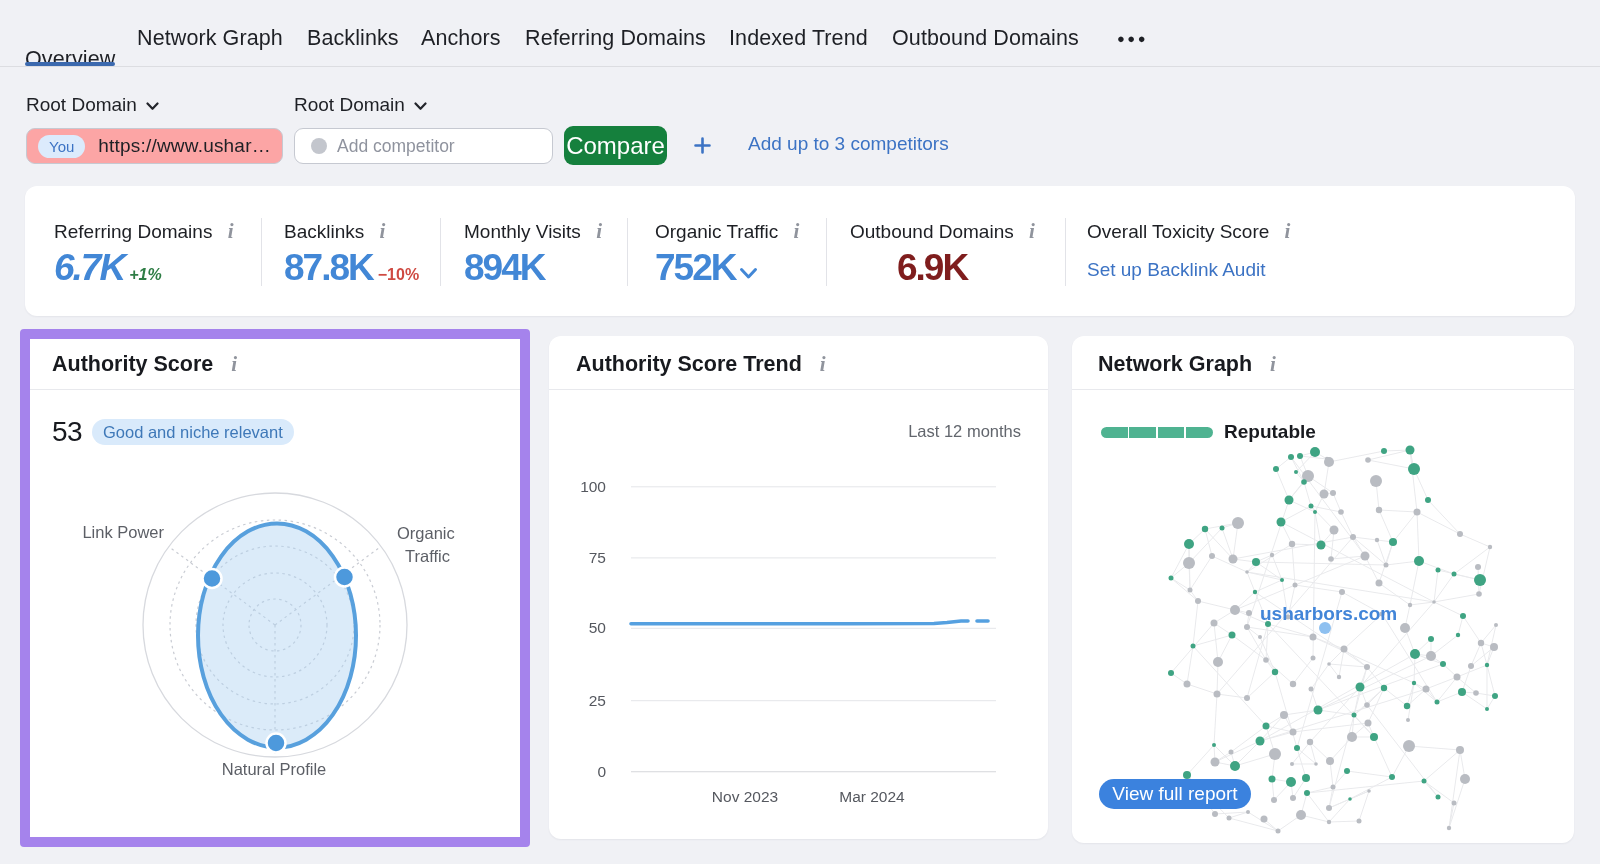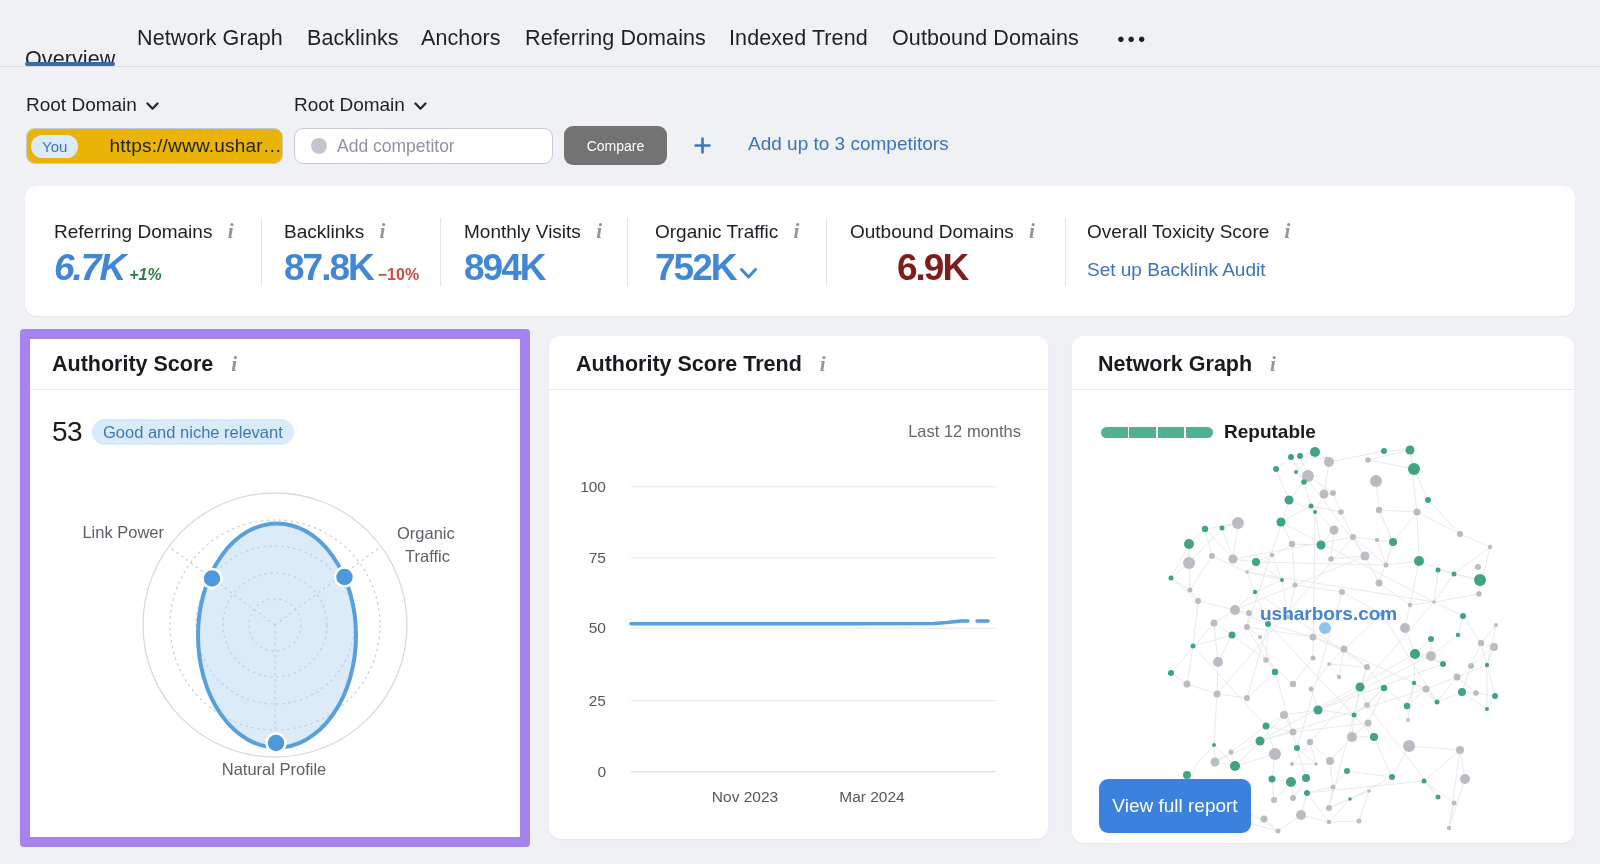--- a/index.html
+++ b/index.html
@@ -28,29 +28,29 @@
 <div class="abs" style="left:25px;top:62px;width:90px;height:4px;background:#3b69ae;border-radius:2px;"></div>
 <div id="navline"></div>
 
 <div class="abs" style="left:26px;top:94px;font-size:19px;color:#1e2025;">Root Domain <svg width="13" height="9" viewBox="0 0 13 9" style="margin-left:4px">
       <path d="M1.5 1.5 L6.5 6.8 L11.5 1.5" fill="none" stroke="#23252b" stroke-width="2.2" stroke-linecap="round" stroke-linejoin="round"></path>
     </svg></div>
 <div class="abs" style="left:294px;top:94px;font-size:19px;color:#1e2025;">Root Domain <svg width="13" height="9" viewBox="0 0 13 9" style="margin-left:4px">
       <path d="M1.5 1.5 L6.5 6.8 L11.5 1.5" fill="none" stroke="#23252b" stroke-width="2.2" stroke-linecap="round" stroke-linejoin="round"></path>
     </svg></div>
 
-<div class="abs" style="left:26px;top:128px;width:257px;height:36px;background:#eab308;border:1px solid #c6c9d1;border-radius:9px;display:flex;align-items:center;padding-left:4px;justify-content:space-between;">
+<div class="abs" style="left:26px;top:128px;width:257px;height:36px;background:#fca5a5;border:1px solid #c6c9d1;border-radius:9px;display:flex;align-items:center;padding-left:11px;">
   <span style="background:#dcebfc;color:#3c73c4;font-size:15px;border-radius:12px;padding:3px 11px;">You</span>
   <span style="font-size:19px;color:#1e2025;margin-left:13px;letter-spacing:0.2px;">https://www.ushar…</span>
 </div>
 <div class="abs" style="left:294px;top:128px;width:259px;height:36px;background:#fff;border:1px solid #c6c9d1;border-radius:9px;display:flex;align-items:center;padding-left:16px;">
   <span style="width:16px;height:16px;border-radius:50%;background:#c3c6cd;display:inline-block;"></span>
   <span style="font-size:17.5px;color:#8f939e;margin-left:10px;">Add competitor</span>
 </div>
-<div class="abs" style="left:564px;top:126px;width:103px;height:39px;background:#737373;border-radius:9px;color:#fff;font-size:14px;display:flex;align-items:center;justify-content:center;">Compare</div>
+<div class="abs" style="left:564px;top:126px;width:103px;height:39px;background:#15803d;border-radius:9px;color:#fff;font-size:24px;display:flex;align-items:center;justify-content:center;">Compare</div>
 <div class="abs" style="left:694px;top:137px;"><svg width="17" height="17" viewBox="0 0 17 17">
       <path d="M8.5 1.5 V15.5 M1.5 8.5 H15.5" stroke="#3c73c4" stroke-width="2.6" stroke-linecap="round"></path>
     </svg></div>
 <div class="abs" style="left:724px;top:133px;font-size:19px;color:#3c73c4;margin-left:24px;">Add up to 3 competitors</div>
 
 <div class="card" style="left:25px;top:186px;width:1550px;height:130px;"></div>
 <div class="abs" style="left:54px;top:219px;font-size:19px;color:#1d1f24;">Referring Domains <span class="info" style="margin-left:10px;">i</span></div>
 <div class="abs" style="left:54px;top:247px;font-size:37px;font-weight:bold;color:#4287d6;letter-spacing:-2px;display:flex;align-items:baseline;font-style:italic;">6.7K<span style="color:#2e7d45;font-size:16px;font-weight:bold;margin-left:5px;letter-spacing:0;">+1%</span></div>
 <div class="abs" style="left:284px;top:219px;font-size:19px;color:#1d1f24;">Backlinks <span class="info" style="margin-left:10px;">i</span></div>
 <div class="abs" style="left:284px;top:247px;font-size:37px;font-weight:bold;color:#4287d6;letter-spacing:-2px;display:flex;align-items:baseline;">87.8K<span style="color:#cf4a42;font-size:16px;font-weight:bold;margin-left:5px;letter-spacing:0;">−10%</span></div>
@@ -573,13 +573,13 @@
 </svg>
   </div>
 <div class="abs" id="repbar" style="left:1101px;top:427px;display:flex;gap:1.8px;border-radius:6px;overflow:hidden;">
     <div style="width:26.6px;height:11px;background:#4fb391;"></div>
     <div style="width:26.6px;height:11px;background:#4fb391;"></div>
     <div style="width:26.6px;height:11px;background:#4fb391;"></div>
     <div style="width:26.6px;height:11px;background:#4fb391;"></div>
   </div>
 <div class="abs" style="left:1224px;top:421px;font-size:19px;font-weight:bold;color:#181a1f;">Reputable</div>
 <div class="abs" style="left:1260px;top:603px;font-size:19px;font-weight:bold;color:#4285d8;z-index:5;">usharbors.com</div>
-<div class="abs" style="left:1099px;top:779px;width:152px;height:54px;background:#3b82de;border-radius:9px;color:#fff;font-size:19px;display:flex;align-items:center;justify-content:center;z-index:5;">View full report</div>
+<div class="abs" style="left:1099px;top:779px;width:152px;height:30px;background:#3b82de;border-radius:19px;color:#fff;font-size:19px;display:flex;align-items:center;justify-content:center;z-index:5;">View full report</div>
 
 </body></html>

